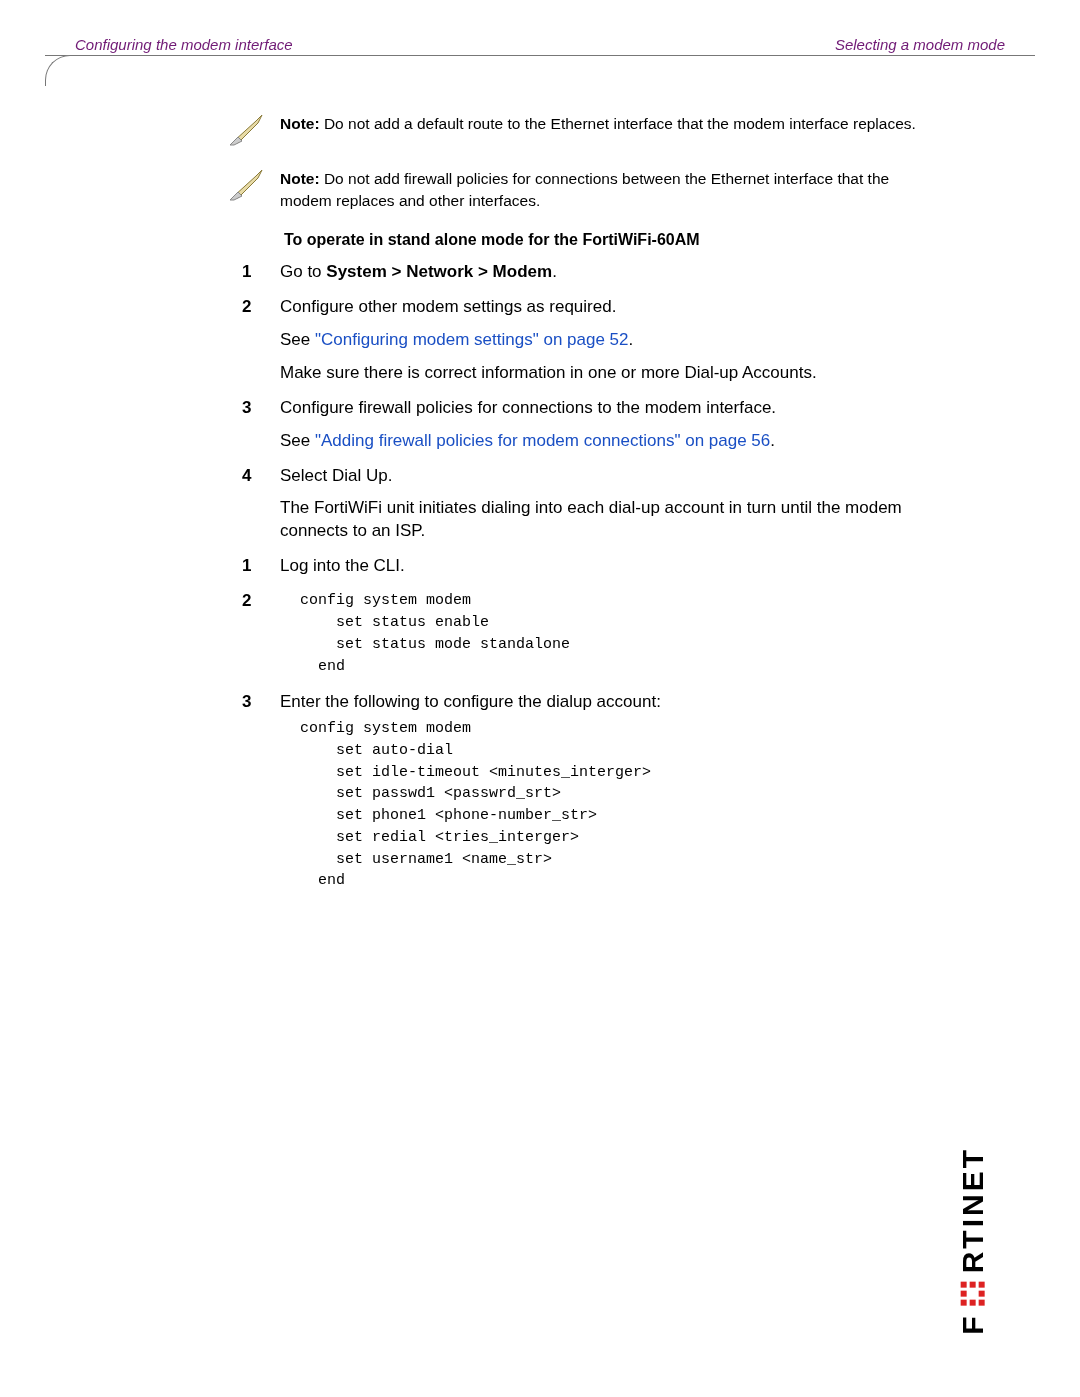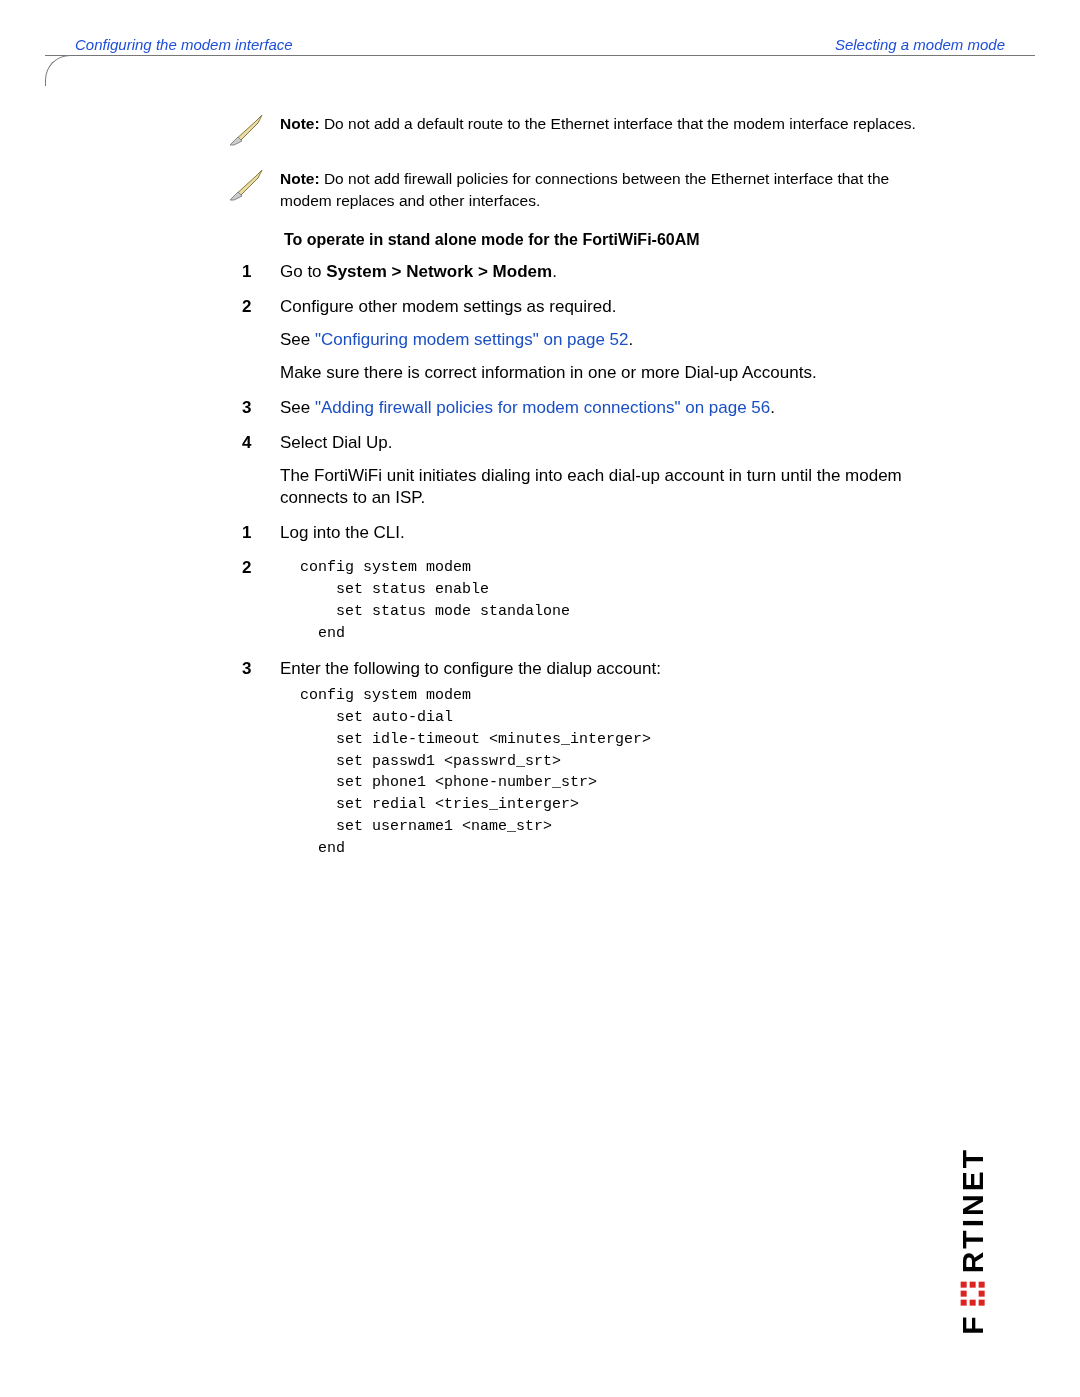--- a/index.html
+++ b/index.html
@@ -36,21 +36,21 @@
     border-left: 1px solid #777;
     border-top: 1px solid #777;
     border-top-left-radius: 25px;
     background: #fff;
   }
   .hdr-left, .hdr-right {
     position: absolute;
     top: 36px;
     font-style: italic;
     font-size: 15px;
-    color: #1d4ed8;
+    color: #701a75;
   }
   .hdr-left { left: 75px; }
   .hdr-right { right: 75px; text-align: right; }
 
   .content {
     position: absolute;
     top: 105px;
     left: 280px;
     right: 150px;
     font-size: 17px;
@@ -202,20 +202,21 @@
         <span>Go to </span><span class="navpath">System &gt; Network &gt; Modem</span><span>.</span>
       </li>
       <li>
         <span>Configure other modem settings as required.</span>
         <p>
           <span>See </span><a class="link" href="#">"Configuring modem settings" on page 52</a><span>.</span>
         </p>
         <p>Make sure there is correct information in one or more Dial-up Accounts.</p>
       </li>
       <li>
+        <span>Configure firewall policies for connections to the modem interface.</span>
         <p>
           <span>See </span><a class="link" href="#">"Adding firewall policies for modem connections" on page 56</a><span>.</span>
         </p>
       </li>
       <li>
         <span>Select Dial Up.</span>
         <p>The FortiWiFi unit initiates dialing into each dial-up account in turn until the modem connects to an ISP.</p>
       </li>
     </ol>
 

